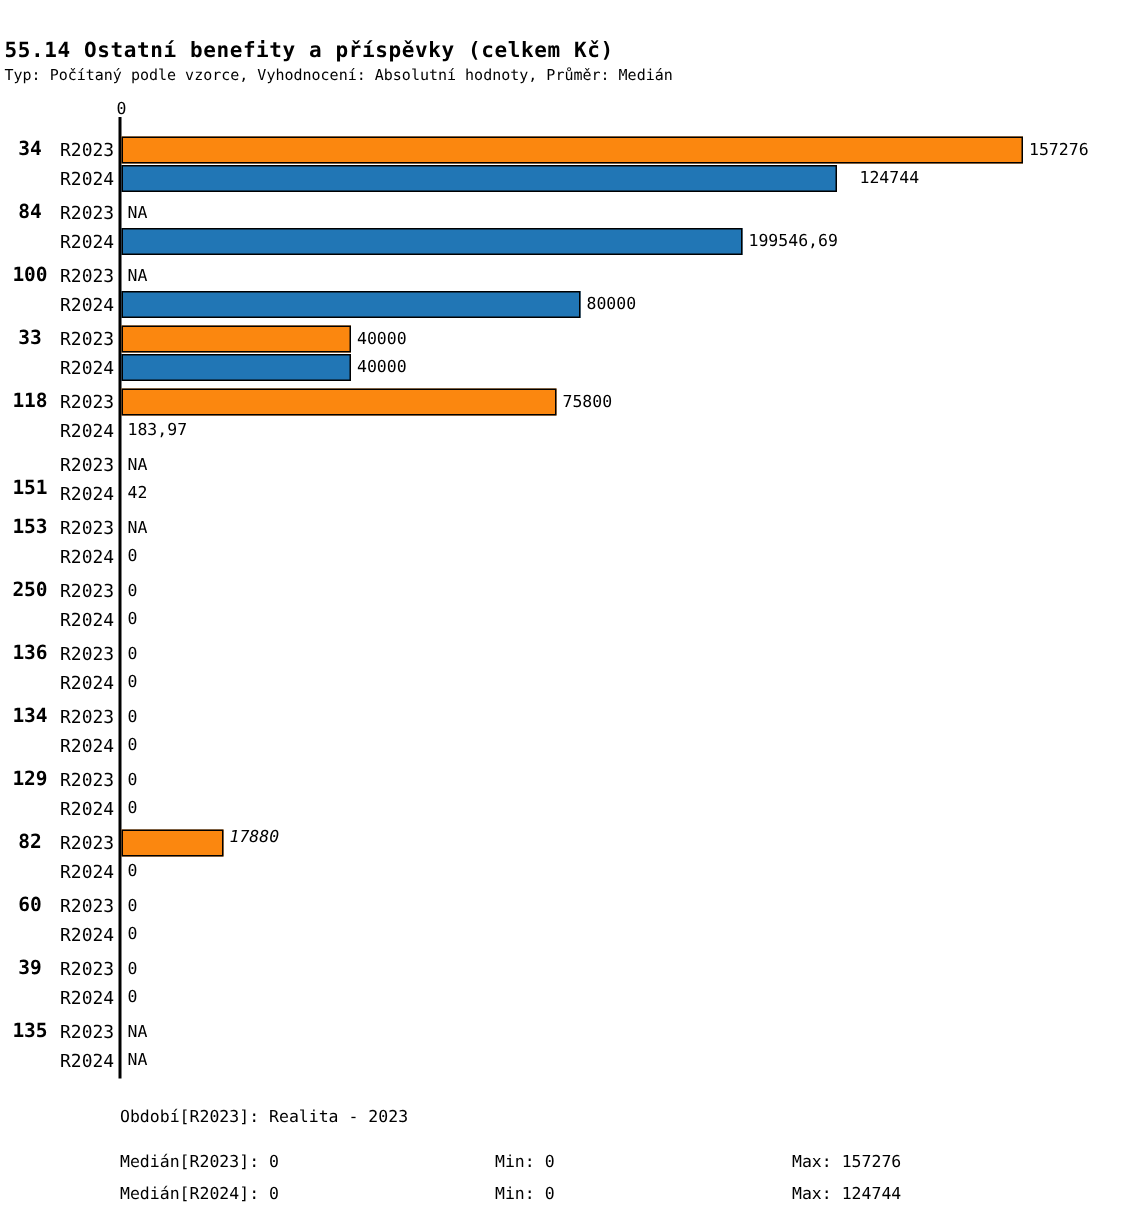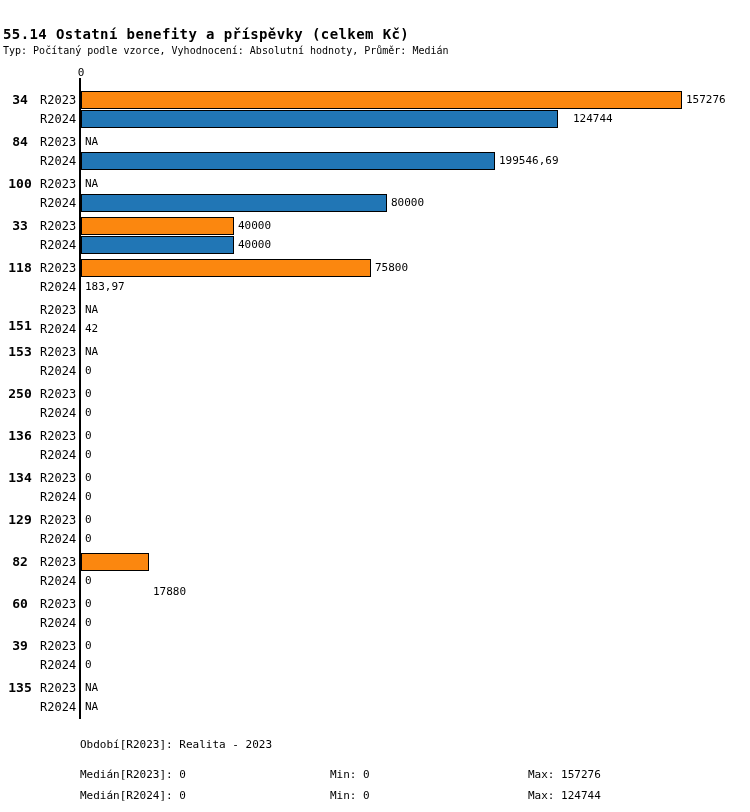--- a/index.html
+++ b/index.html
@@ -125,21 +125,21 @@
       <div class="series-label" style="top: 488px;">R2024</div>
       <div class="value-label" style="left: 85px; top: 488px;">0</div>
       <div class="group-label" style="top: 511px;">129</div>
       <div class="series-label" style="top: 511px;">R2023</div>
       <div class="value-label" style="left: 85px; top: 511px;">0</div>
       <div class="series-label" style="top: 530px;">R2024</div>
       <div class="value-label" style="left: 85px; top: 530px;">0</div>
       <div class="group-label" style="top: 553px;">82</div>
       <div class="series-label" style="top: 553px;">R2023</div>
       <div class="bar" style="left: 81px; top: 553px; width: 68px; background: rgb(251, 135, 15);"></div>
-      <div class="value-label" style="left: 153px; top: 583px;">17880</div>
+      <div class="value-label" style="left: 153px; top: 549px; font-style: italic;">17880</div>
       <div class="series-label" style="top: 572px;">R2024</div>
       <div class="value-label" style="left: 85px; top: 572px;">0</div>
       <div class="group-label" style="top: 595px;">60</div>
       <div class="series-label" style="top: 595px;">R2023</div>
       <div class="value-label" style="left: 85px; top: 595px;">0</div>
       <div class="series-label" style="top: 614px;">R2024</div>
       <div class="value-label" style="left: 85px; top: 614px;">0</div>
       <div class="group-label" style="top: 637px;">39</div>
       <div class="series-label" style="top: 637px;">R2023</div>
       <div class="value-label" style="left: 85px; top: 637px;">0</div>

